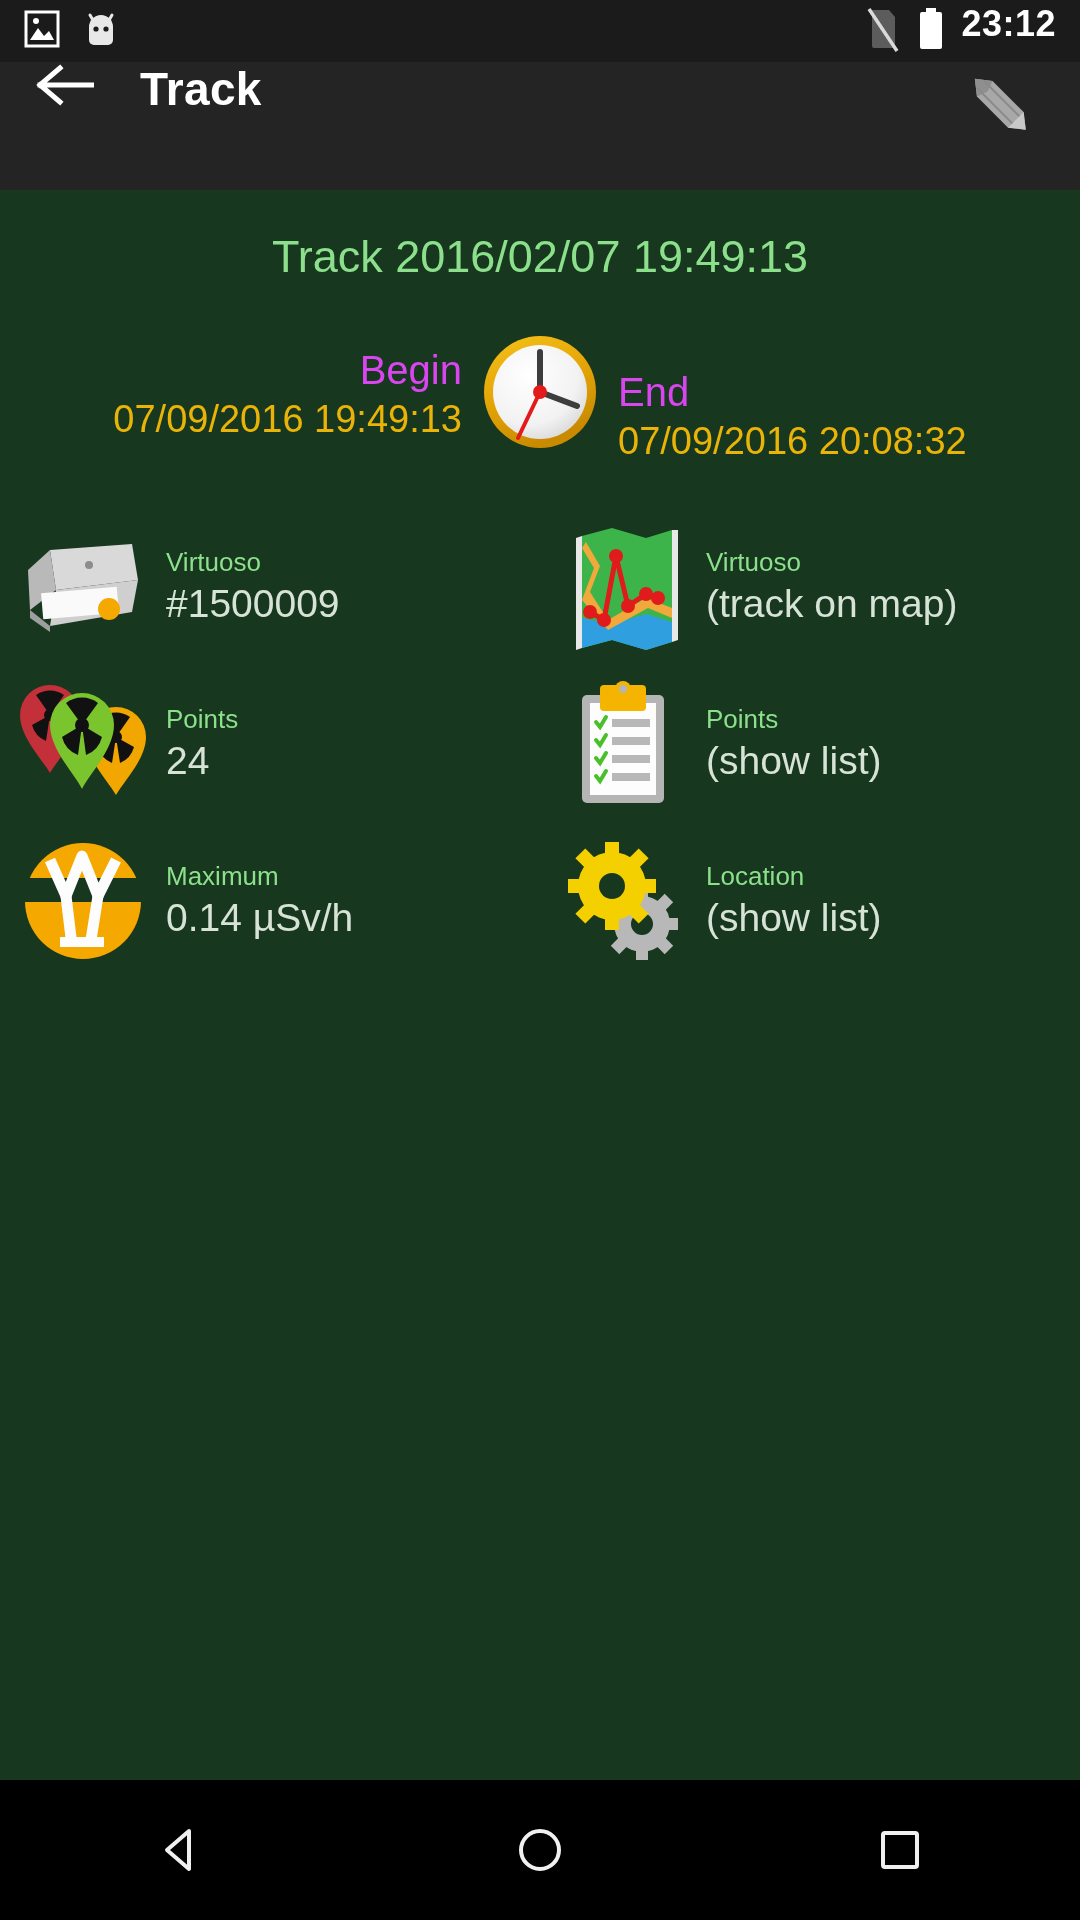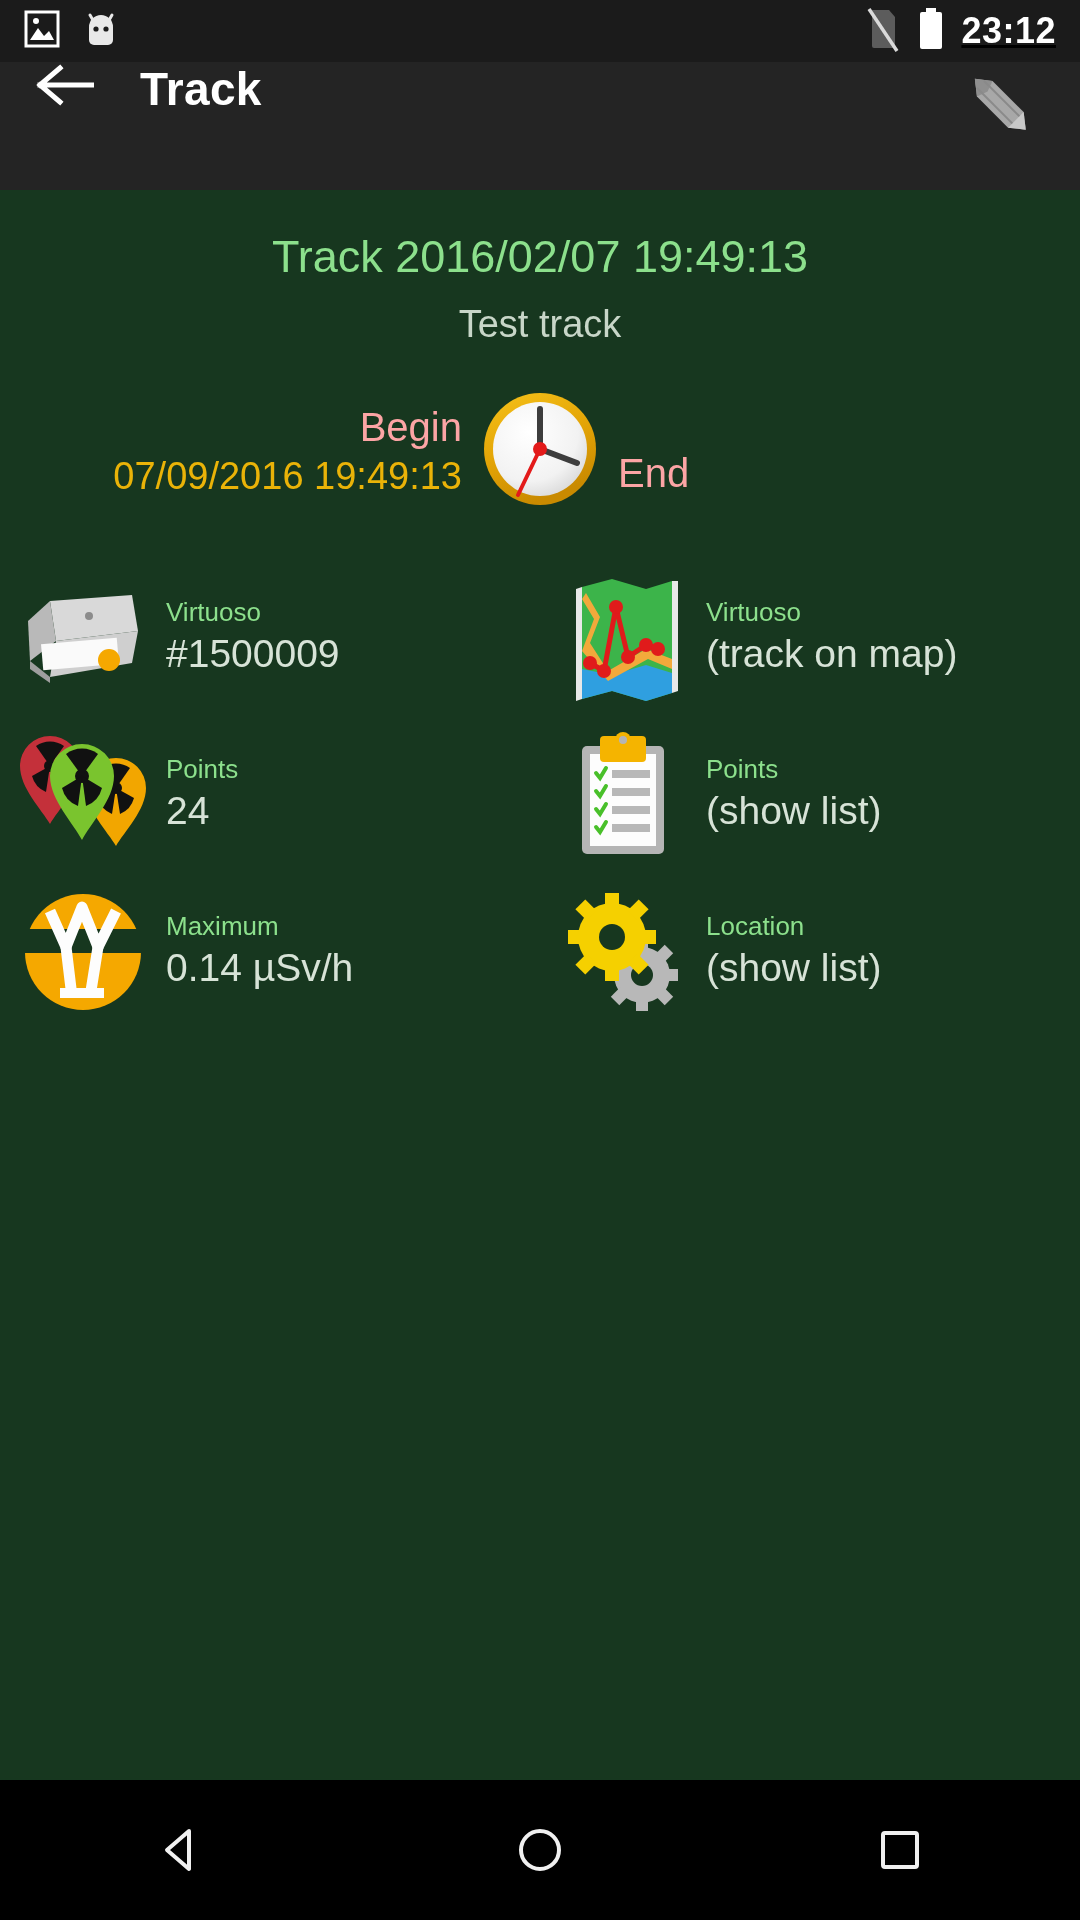--- a/index.html
+++ b/index.html
@@ -10,21 +10,21 @@
     overflow:hidden;
   }
   #screen { position:relative; width:1080px; height:1920px; background:#17371f; }
 
   
   .statusbar{
     position:absolute; top:0; left:0; width:1080px; height:62px;
     background:#1b1b1b; display:flex; align-items:center; padding:0 24px;
   }
   .sb-left{ display:flex; align-items:center; gap:22px; }
-  .sb-right{ margin-left:auto; display:flex; align-items:center; gap:16px;text-decoration:underline; }
+  .sb-right{ margin-left:auto; display:flex; align-items:flex-start; gap:16px; }
   .sb-clock{ color:#fff; font-size:36px; font-weight:bold; letter-spacing:.5px; line-height:1; }
 
   
   .actionbar{
     position:absolute; top:62px; left:0; width:1080px; height:128px;
     background:#242424; display:flex; align-items:flex-start; padding:0 36px;
   }
   .ab-title{ color:#fff; font-size:46px; font-weight:bold; margin-left:46px; letter-spacing:.3px; }
   .ab-spacer{ flex:1; }
 
@@ -39,21 +39,21 @@
   }
 
   
   .times{
     margin-top:44px; display:grid;
     grid-template-columns: 1fr 120px 1fr;
     align-items:center; column-gap:0;
   }
   .t-left{ text-align:right; padding-right:18px; }
   .t-right{ text-align:left; padding-left:18px;margin-top:44px; }
-  .t-label{ color:#fca5a5; font-size:40px; line-height:1.12; }
+  .t-label{ color:#d946ef; font-size:40px; line-height:1.12; }
   .t-value{ color:#eab308; font-size:38px; line-height:1.12; margin-top:6px; }
   .clock-cell{ display:flex; justify-content:center; align-items:center; }
 
   
   .rows{ margin-top:46px; }
   .row{ display:grid; grid-template-columns:1fr 1fr; }
   .cell{ display:flex; align-items:center; height:157px; padding-left:16px; }
   .cell-ico{ width:134px; min-width:134px; display:flex; justify-content:center; align-items:center; }
   .cell-txt{ padding-left:16px; }
   .c-label{ color:#8ce08c; font-size:26px; line-height:1.15; }
@@ -124,21 +124,20 @@
           <path d="M38 14 L38 64" stroke="#8a8a8a" stroke-width="2" fill="none"></path>
           <path d="M48 14 L48 64" stroke="#8a8a8a" stroke-width="2" fill="none"></path>
         </g>
       </svg>
     </span>
   </div>
 
   <div class="content">
 
     <div class="track-title">Track 2016/02/07 19:49:13</div>
-    <div class="track-sub">Test track</div>
 
     <div class="times">
       <div class="t-left">
         <div class="t-label">Begin</div>
         <div class="t-value">07/09/2016 19:49:13</div>
       </div>
 
       <div class="clock-cell">
         <span>
           <svg width="120" height="120" viewBox="0 0 120 120">
@@ -159,20 +158,21 @@
             <line x1="60" y1="60" x2="60" y2="20" stroke="#3d3d3d" stroke-width="6" stroke-linecap="round"></line>
             <line x1="60" y1="60" x2="97" y2="74" stroke="#3d3d3d" stroke-width="6" stroke-linecap="round"></line>
             <line x1="60" y1="60" x2="38" y2="106" stroke="#e31a1a" stroke-width="4" stroke-linecap="round"></line>
             <circle cx="60" cy="60" r="7" fill="#e31a1a"></circle>
           </svg>
         </span>
       </div>
 
       <div class="t-right">
         <div class="t-label">End</div>
+        <div class="t-value">07/09/2016 20:08:32</div>
       </div>
     </div>
 
     <div class="rows">
 
       <div class="row">
         <div class="cell">
           <div class="cell-ico">
             <svg width="126" height="110" viewBox="0 0 126 110">
               <path d="M30 18 L112 12 L118 48 L36 58 Z" fill="#d9d9d9"></path>

